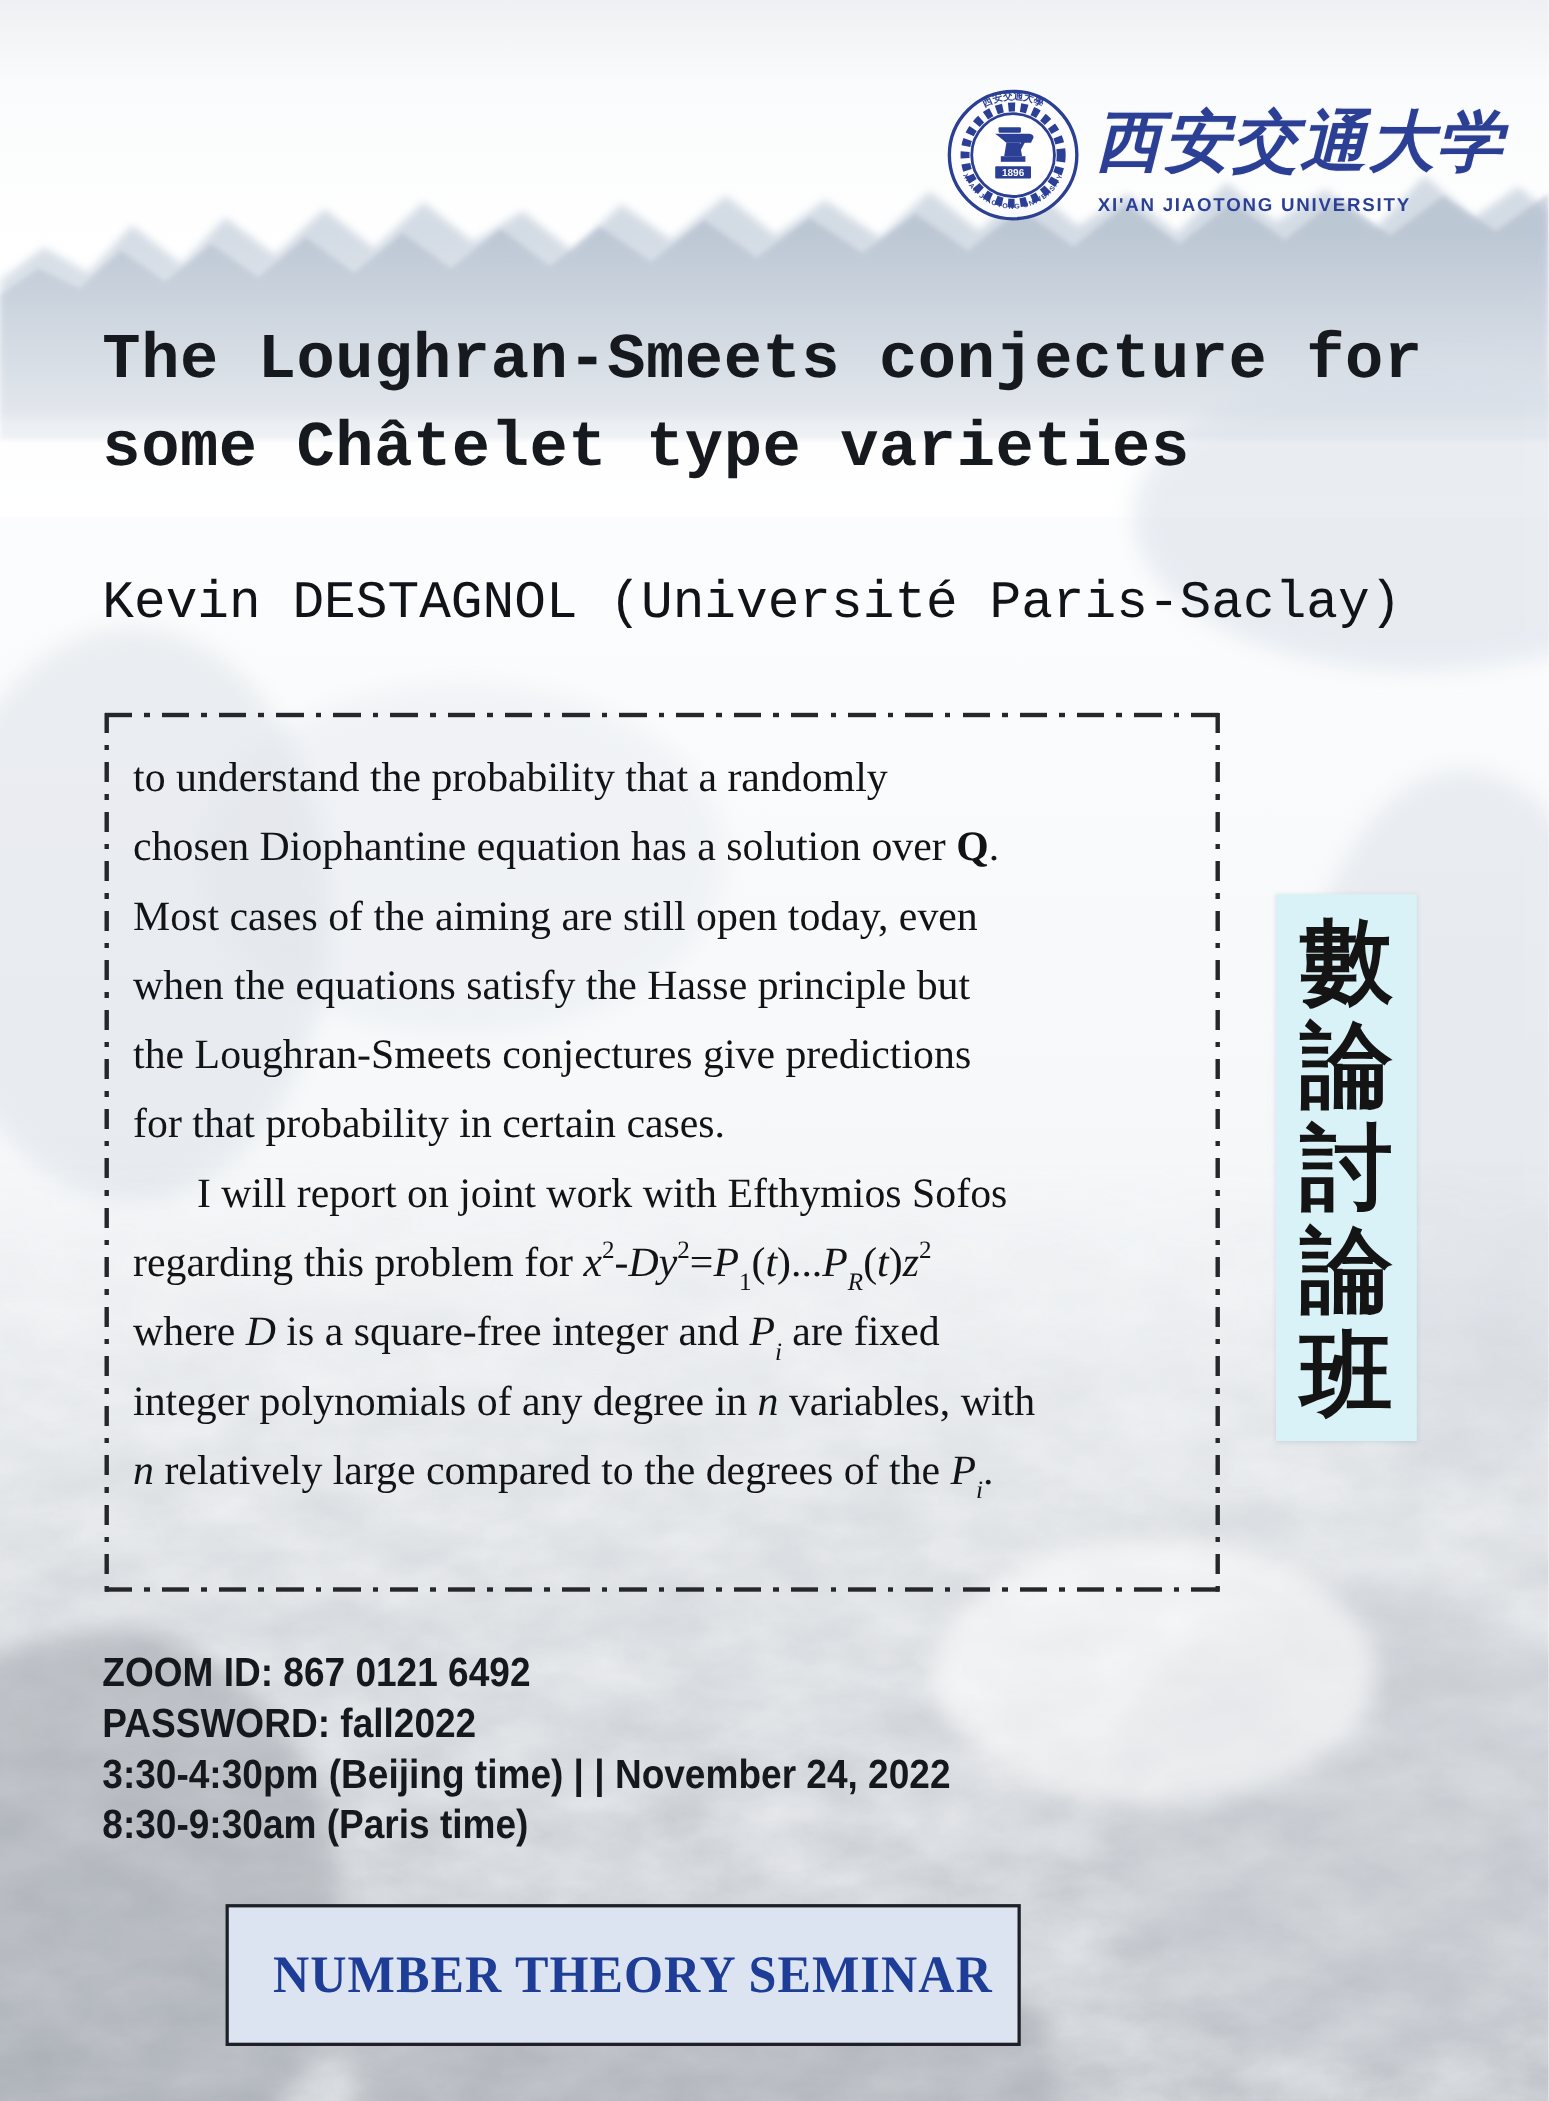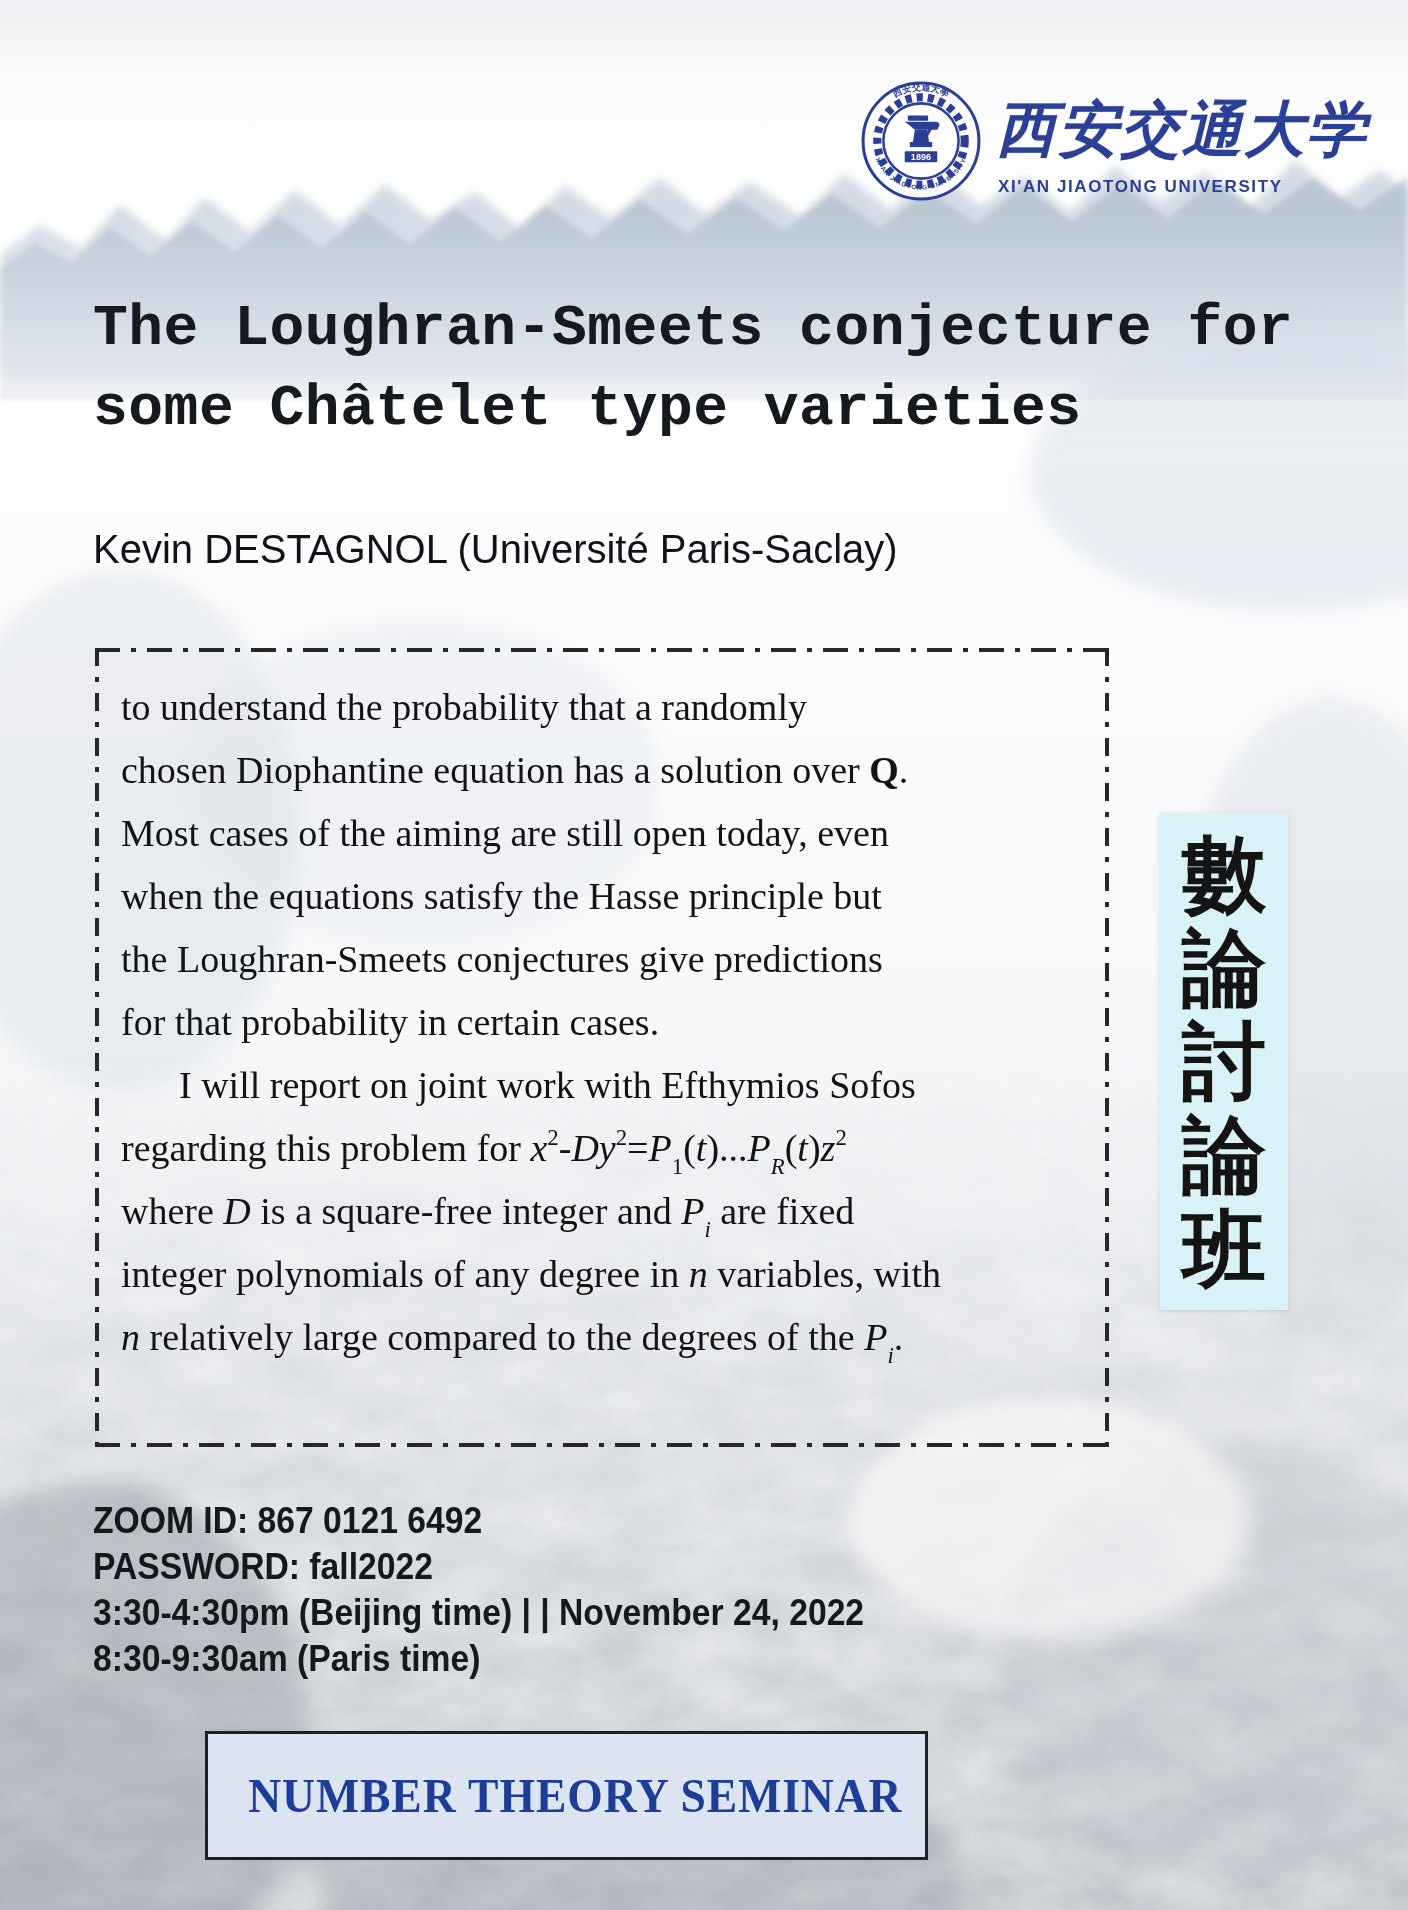--- a/index.html
+++ b/index.html
@@ -25,21 +25,21 @@
   }
 
   
   .title{
     position:absolute;left:93px;top:252px;width:1220px;
     font-family:Liberation Mono, monospace;font-weight:700;font-size:58px;line-height:80px;
     color:#16191d;letter-spacing:.5px;margin-top:37px;
   }
   .speaker{
     position:absolute;left:93px;top:520px;width:1280px;
-    font-family:Liberation Sans, sans-serif;font-weight:400;font-size:40px;line-height:58px;
+    font-family:Liberation Mono, monospace;font-weight:400;font-size:48px;line-height:58px;
     color:#101418;white-space:nowrap;
   }
 
   
   .dd{position:absolute;background-repeat:repeat;}
   .dd-h{height:4px;width:1014px;left:95px;
     background-image:repeating-linear-gradient(90deg,#25272b 0 25px,transparent 25px 36px,#25272b 36px 41px,transparent 41px 52px);}
   .dd-v{width:4px;height:799px;top:648px;
     background-image:repeating-linear-gradient(180deg,#25272b 0 18px,transparent 18px 29px,#25272b 29px 34px,transparent 34px 45px);}
   .dd-top{top:648px;}

